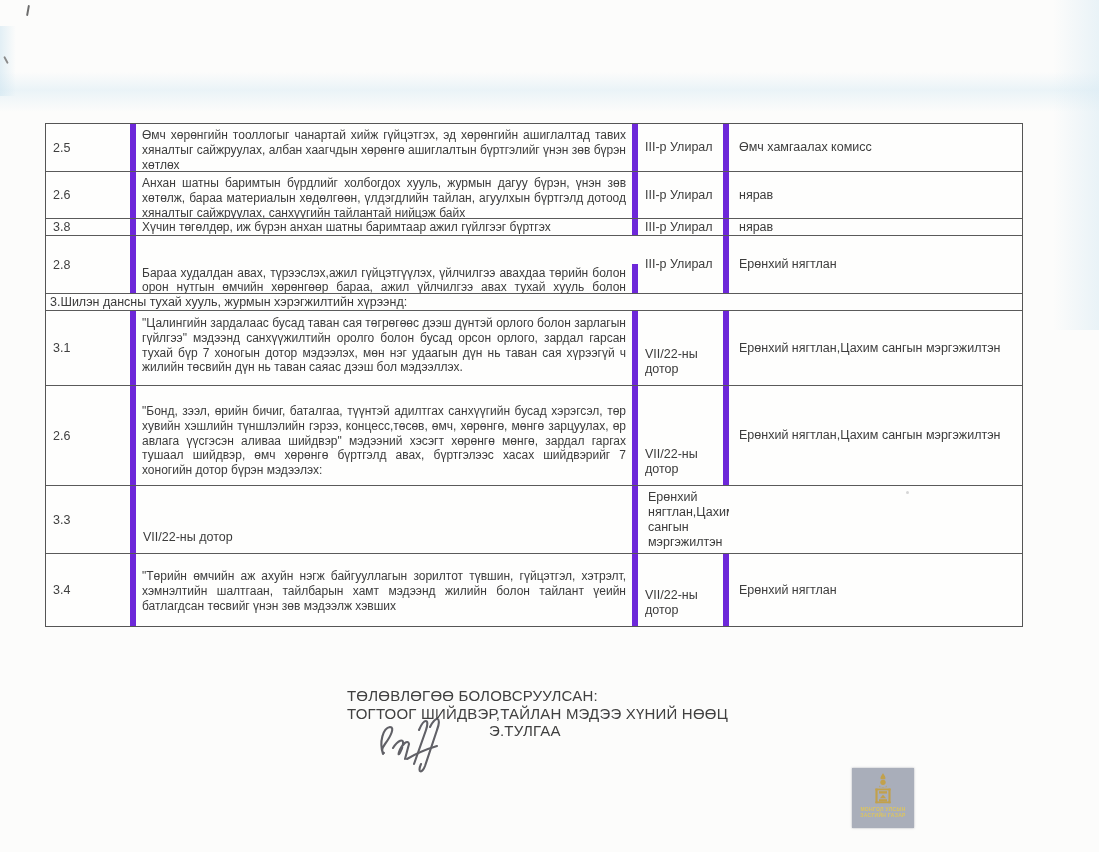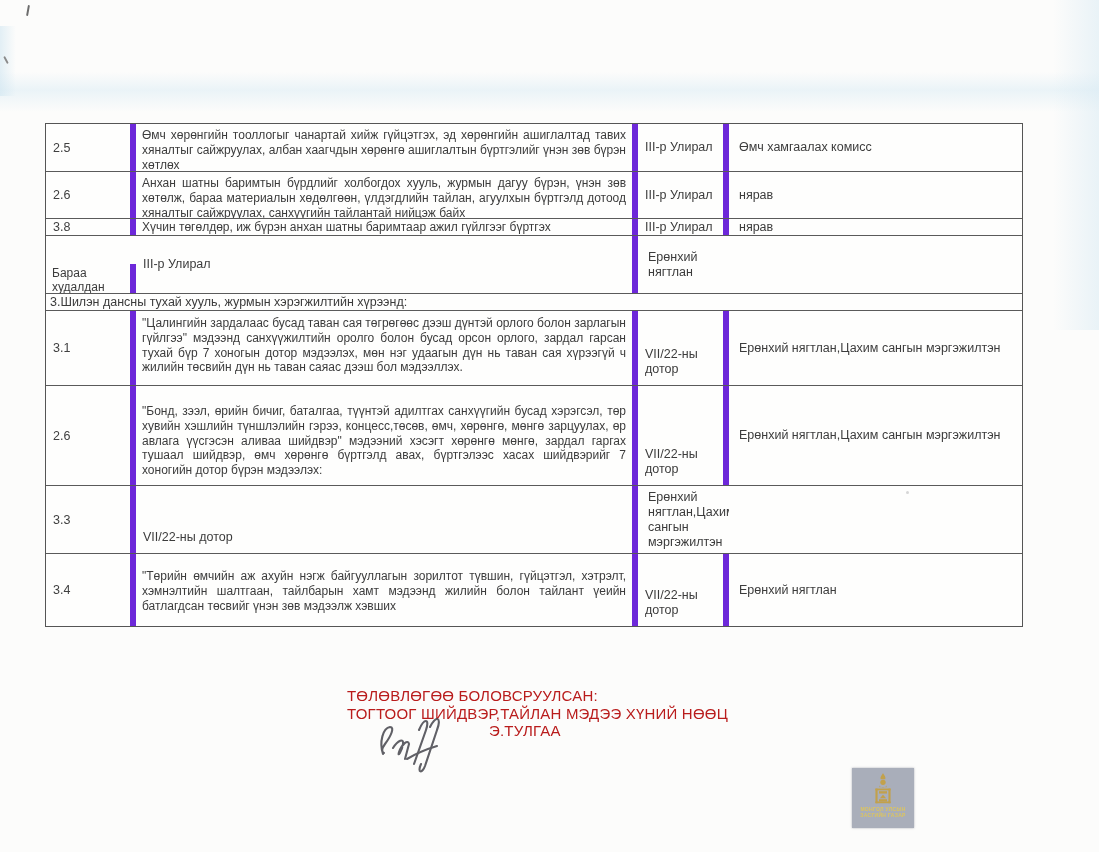--- a/index.html
+++ b/index.html
@@ -45,21 +45,21 @@
   .row-31{height:75px;} .row-32{height:100px;} .row-33{height:68px;} .row-34{height:72px;}
   .row-27 .c-act{padding-top:1px;line-height:14px;}
   .row-28 .c-act{line-height:13.7px;padding-top:3px;margin-top:28px;}
   .row-31 .c-act{padding-top:5px;}
   .row-32 .c-act{padding-top:18px;}
   .row-33 .c-act{padding-top:9px;}
   .row-34 .c-act{padding-top:15px;}
   .sec-cell{font-size:12.5px;line-height:16px;padding-left:4px;color:#3b3b3b;}
 
   
-  .footer{position:absolute;left:347px;top:687px;width:480px;color:#b91c1c;
+  .footer{position:absolute;left:347px;top:687px;width:480px;color:#404040;
     font-size:15px;line-height:17.5px;letter-spacing:0.2px;}
   .footer .fl{white-space:nowrap;}
   .fl3{display:flex;align-items:flex-start;}
   .sig-wrap{position:relative;width:110px;height:20px;margin-left:22px;}
   .sig-wrap svg{position:absolute;left:0;top:-8px;overflow:visible;}
   .signer{margin-left:10px;}
 
   
   .gov-logo{position:absolute;left:852px;top:768px;width:62px;height:60px;
     background:#a9aeba;display:flex;flex-direction:column;align-items:center;
@@ -97,20 +97,21 @@
     </div>
 
     <div class="trow row-27">
       <div class="cell c-no">3.8</div>
       <div class="cell c-act">Хүчин төгөлдөр, иж бүрэн анхан шатны баримтаар ажил гүйлгээг бүртгэх</div>
       <div class="cell c-time">III-р Улирал</div>
       <div class="cell c-resp">нярав</div>
     </div>
 
     <div class="trow row-28">
+      <div class="cell c-no">2.8</div>
       <div class="cell c-act">Бараа худалдан авах, түрээслэх,ажил гүйцэтгүүлэх, үйлчилгээ авахдаа төрийн болон орон нутгын өмчийн хөрөнгөөр бараа, ажил үйлчилгээ авах тухай хууль болон холбогдох журмын дагуу худалдан авах ажилгааг зохион байгуулж, хэрэгжилтийг ханган ажиллахад анхаарах.</div>
       <div class="cell c-time">III-р Улирал</div>
       <div class="cell c-resp">Ерөнхий нягтлан</div>
     </div>
 
     <div class="trow row-sec">
       <div class="sec-cell">3.Шилэн дансны тухай хууль, журмын хэрэгжилтийн хүрээнд:</div>
     </div>
 
     <div class="trow row-31">

